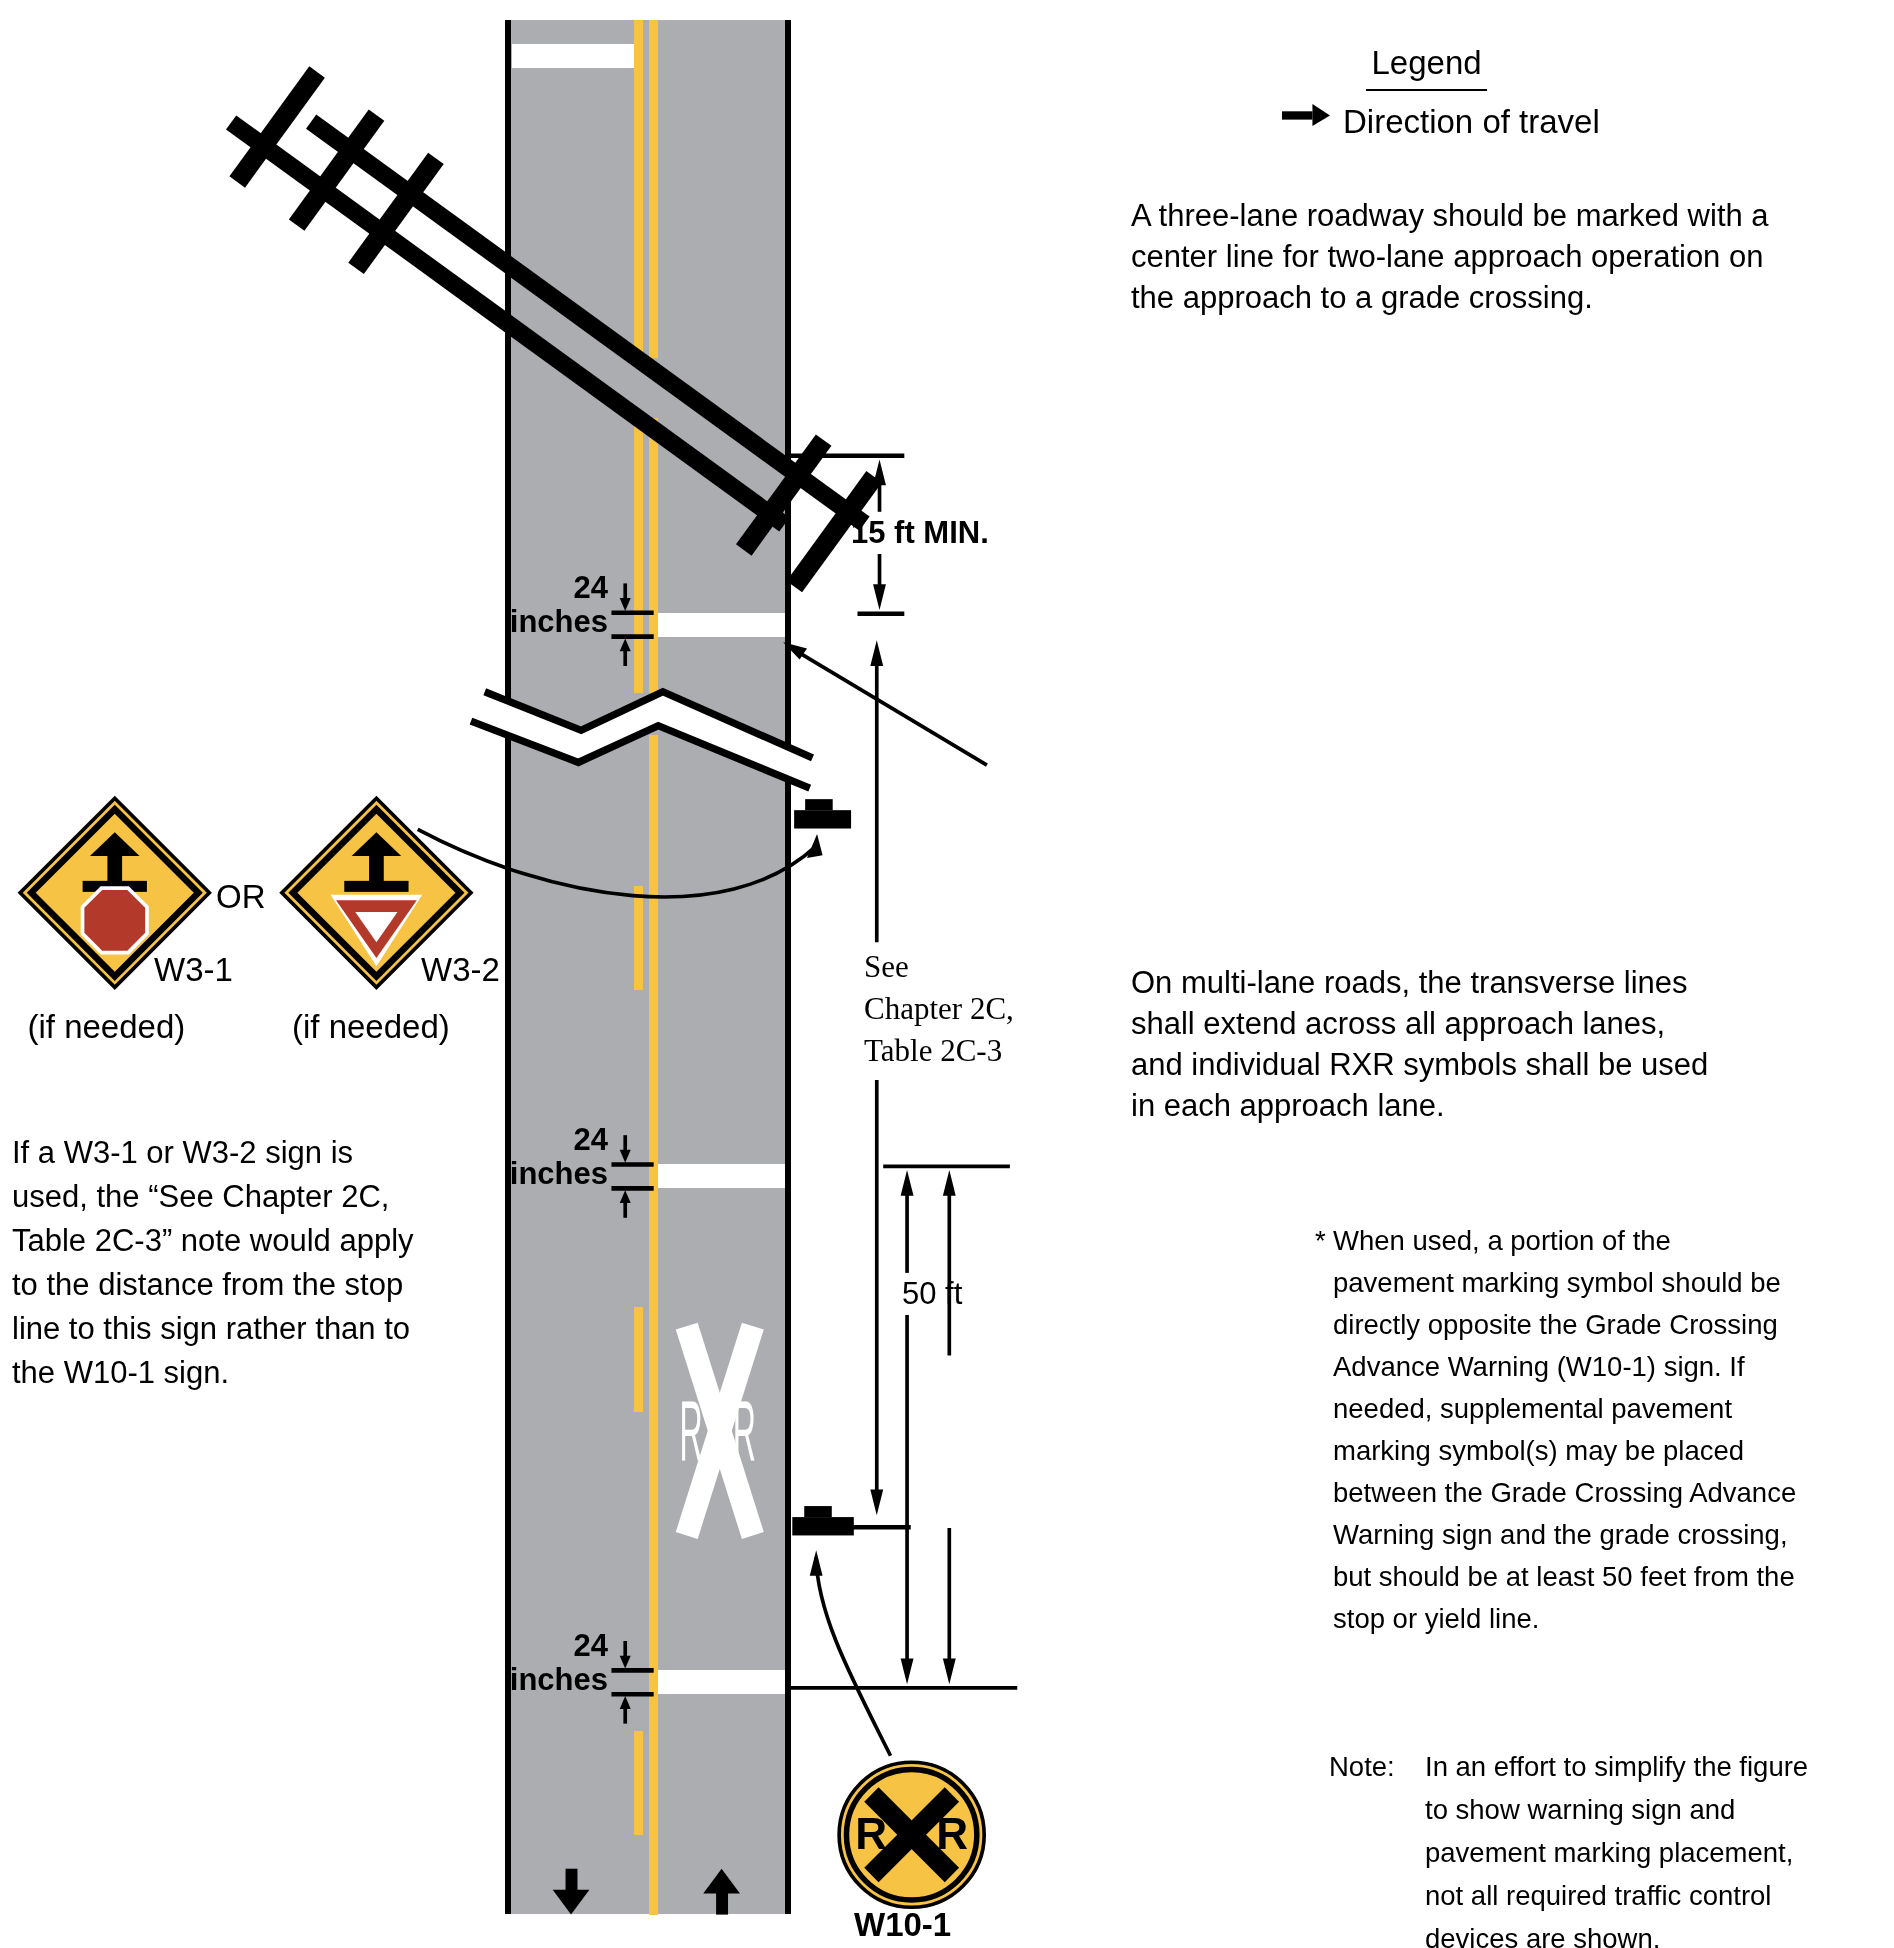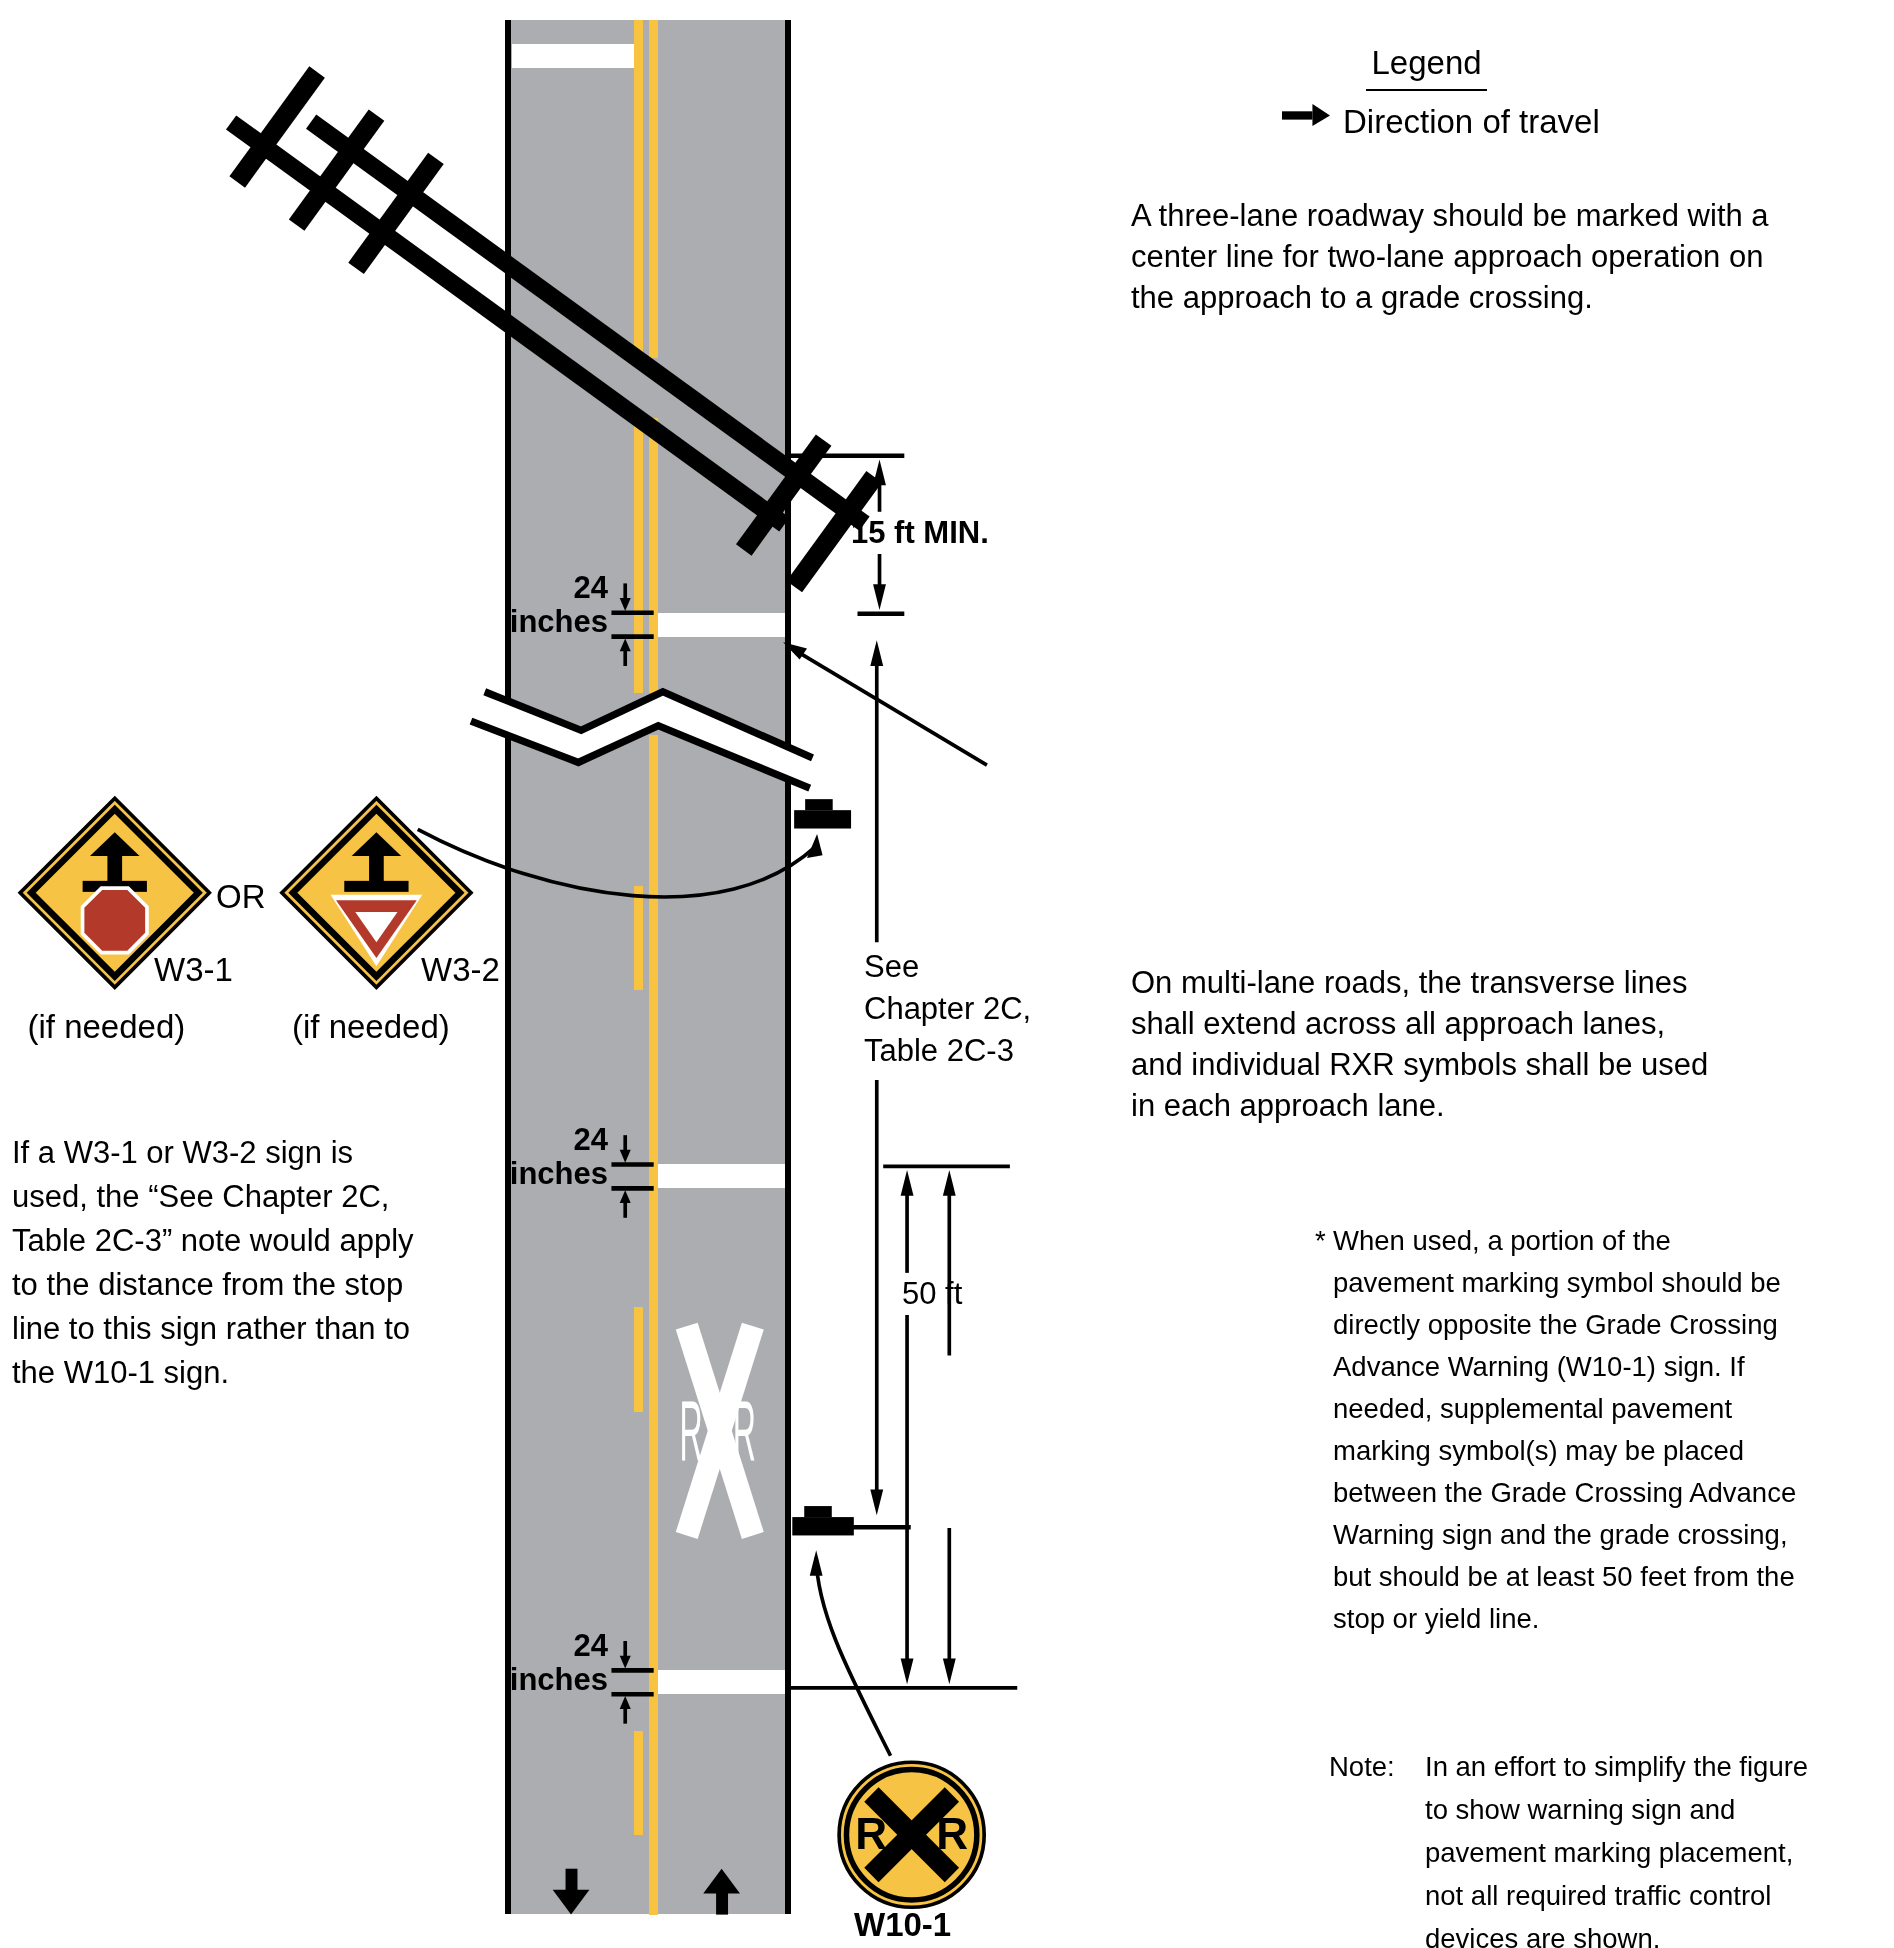--- a/index.html
+++ b/index.html
@@ -245,21 +245,21 @@
   </div>
 
   <div class="txt preline" style="left:12px;top:1131px;width:514px;line-height:44px;">If a W3-1 or W3-2 sign is
 used, the “See Chapter 2C,
 Table 2C-3” note would apply
 to the distance from the stop
 line to this sign rather than to
 the W10-1 sign.</div>
 
   <div class="txt label34" style="left:851px;top:515px;font-weight:bold;">15 ft MIN.</div>
-  <div class="txt preline" style="left:864px;top:946px;width:239px;line-height:42px;">See
+  <div class="txt preline" style="left:864px;top:946px;width:239px;line-height:42px;font-family:Liberation Serif, serif;">See
 Chapter 2C,
 Table 2C-3</div>
   <div class="txt label34" style="left:902px;top:1276px;">50 ft</div>
 
   <div class="txt inch-label" style="left:500px;top:571px;width:108px;">
     <span>24</span><br>
     <span>inches</span>
   </div>
   <div class="txt inch-label" style="left:500px;top:1123px;width:108px;">
     <span>24</span><br>

